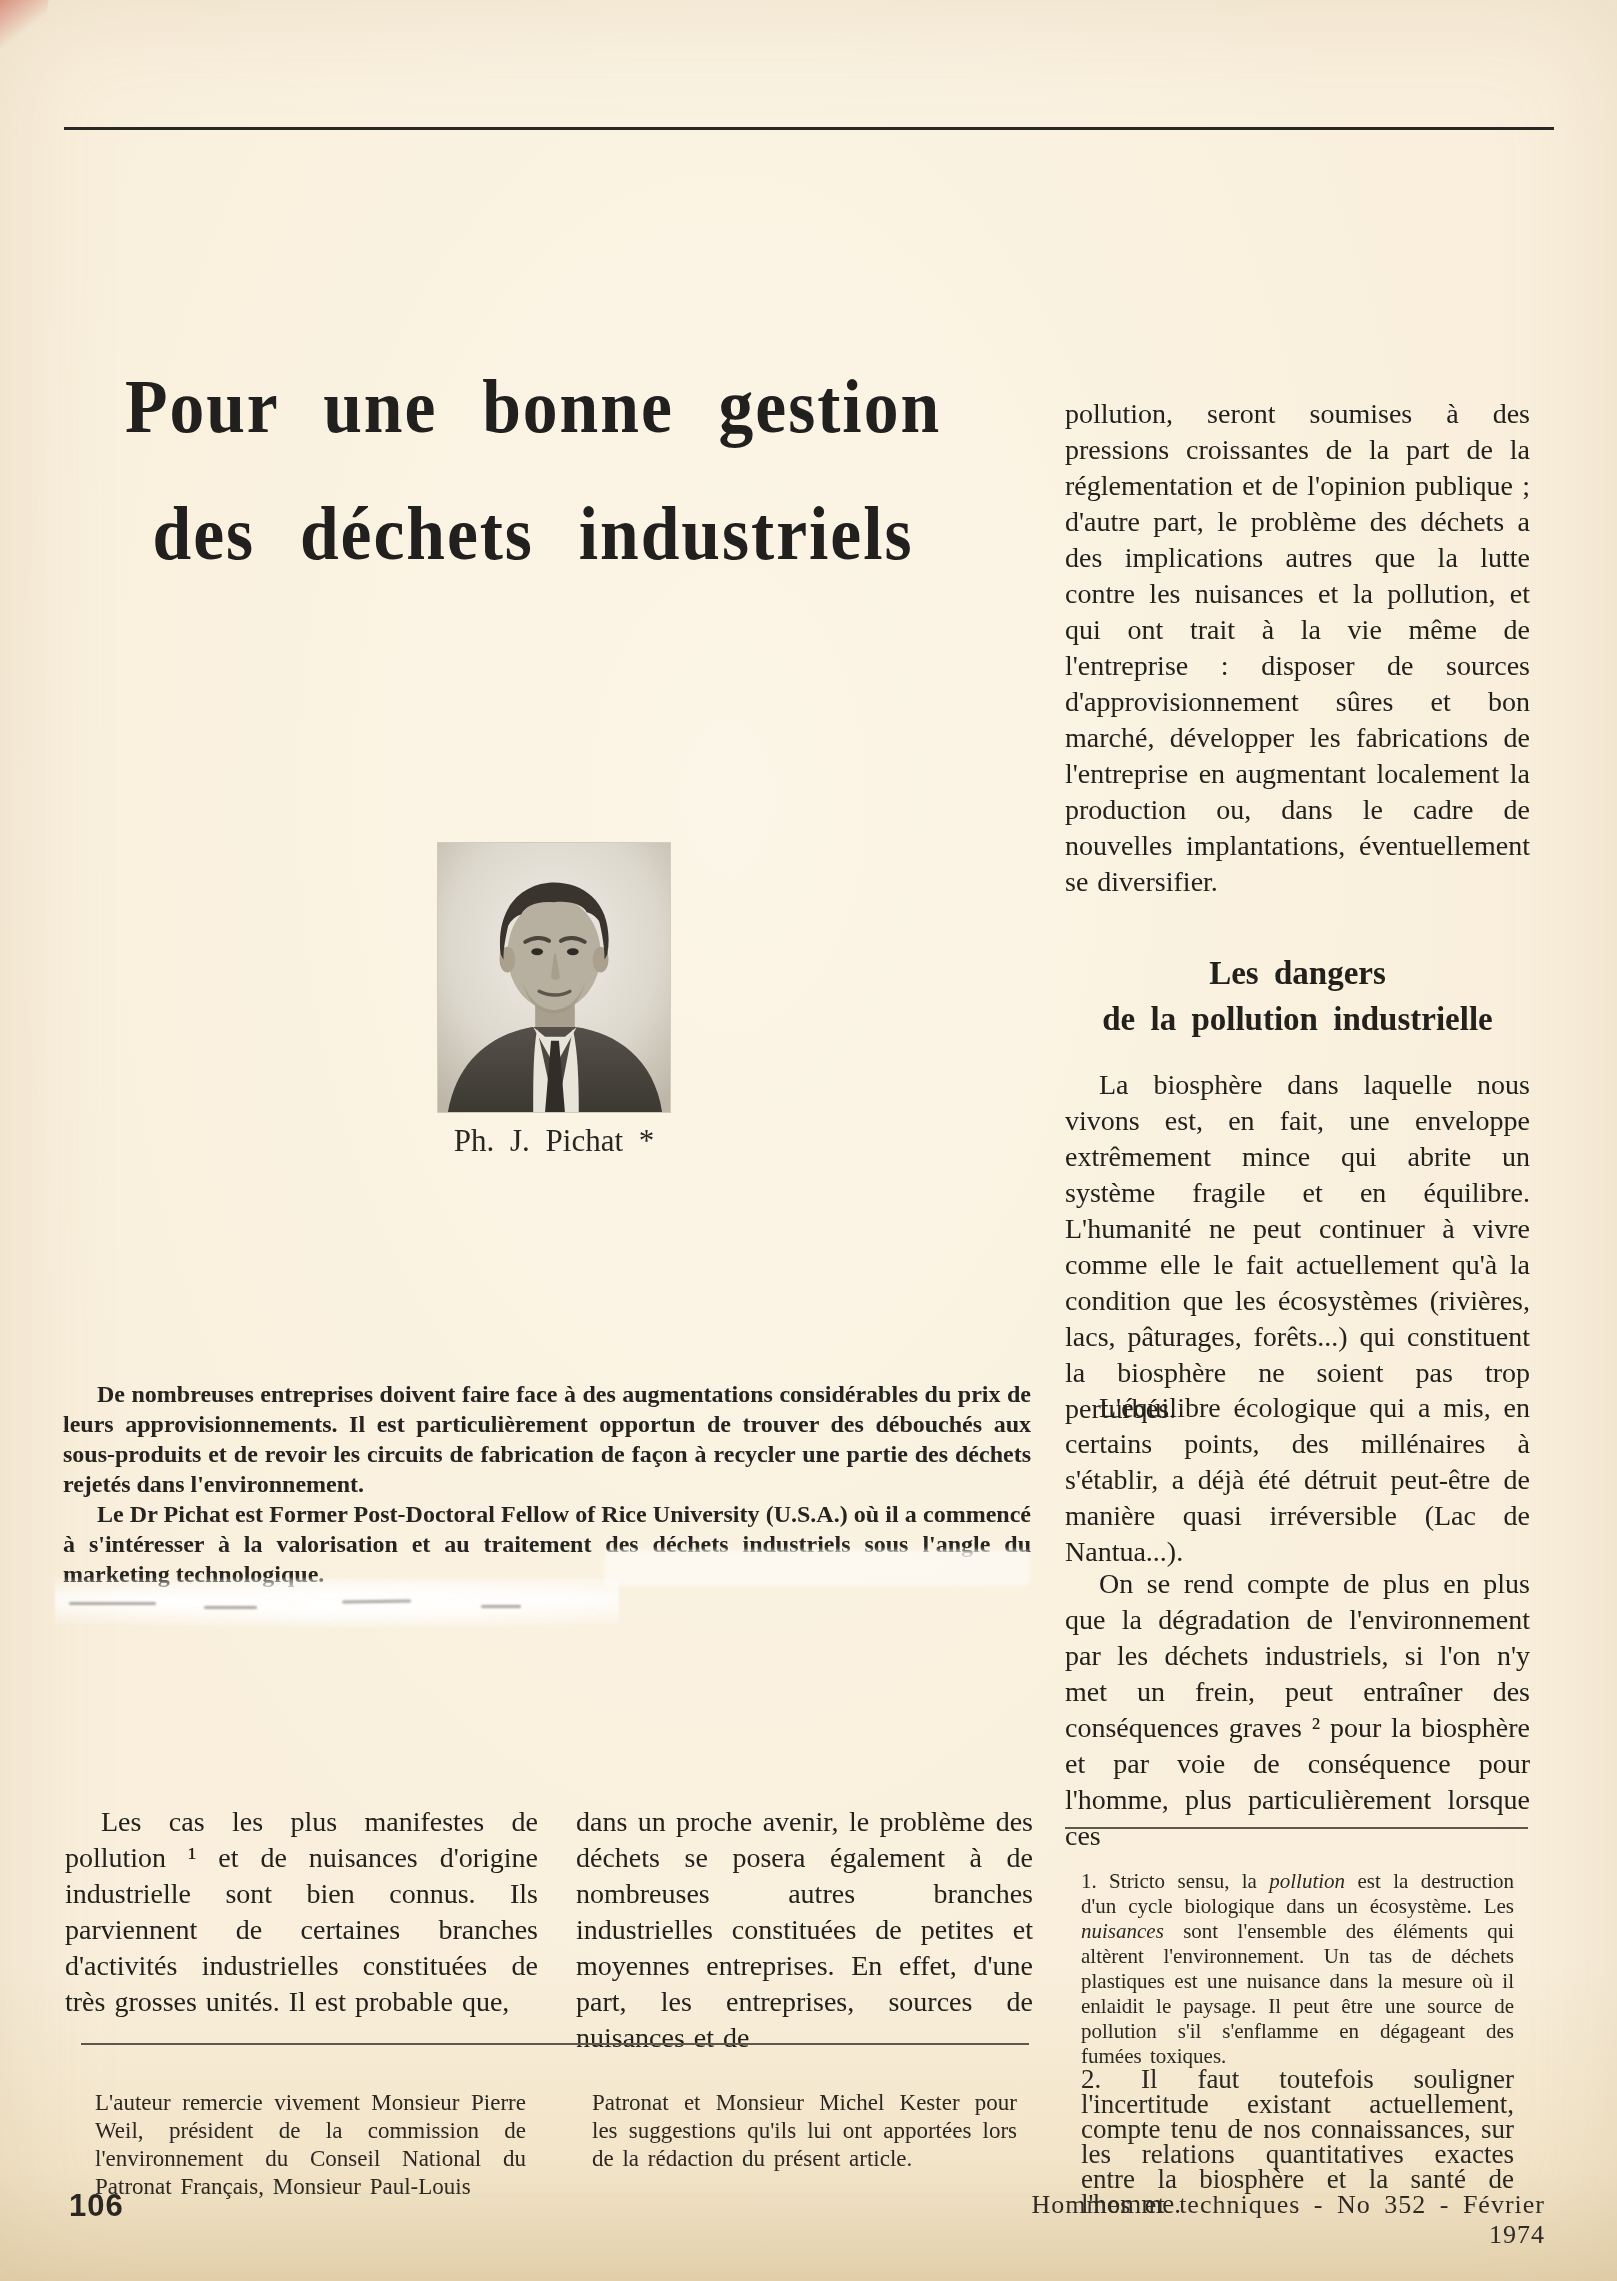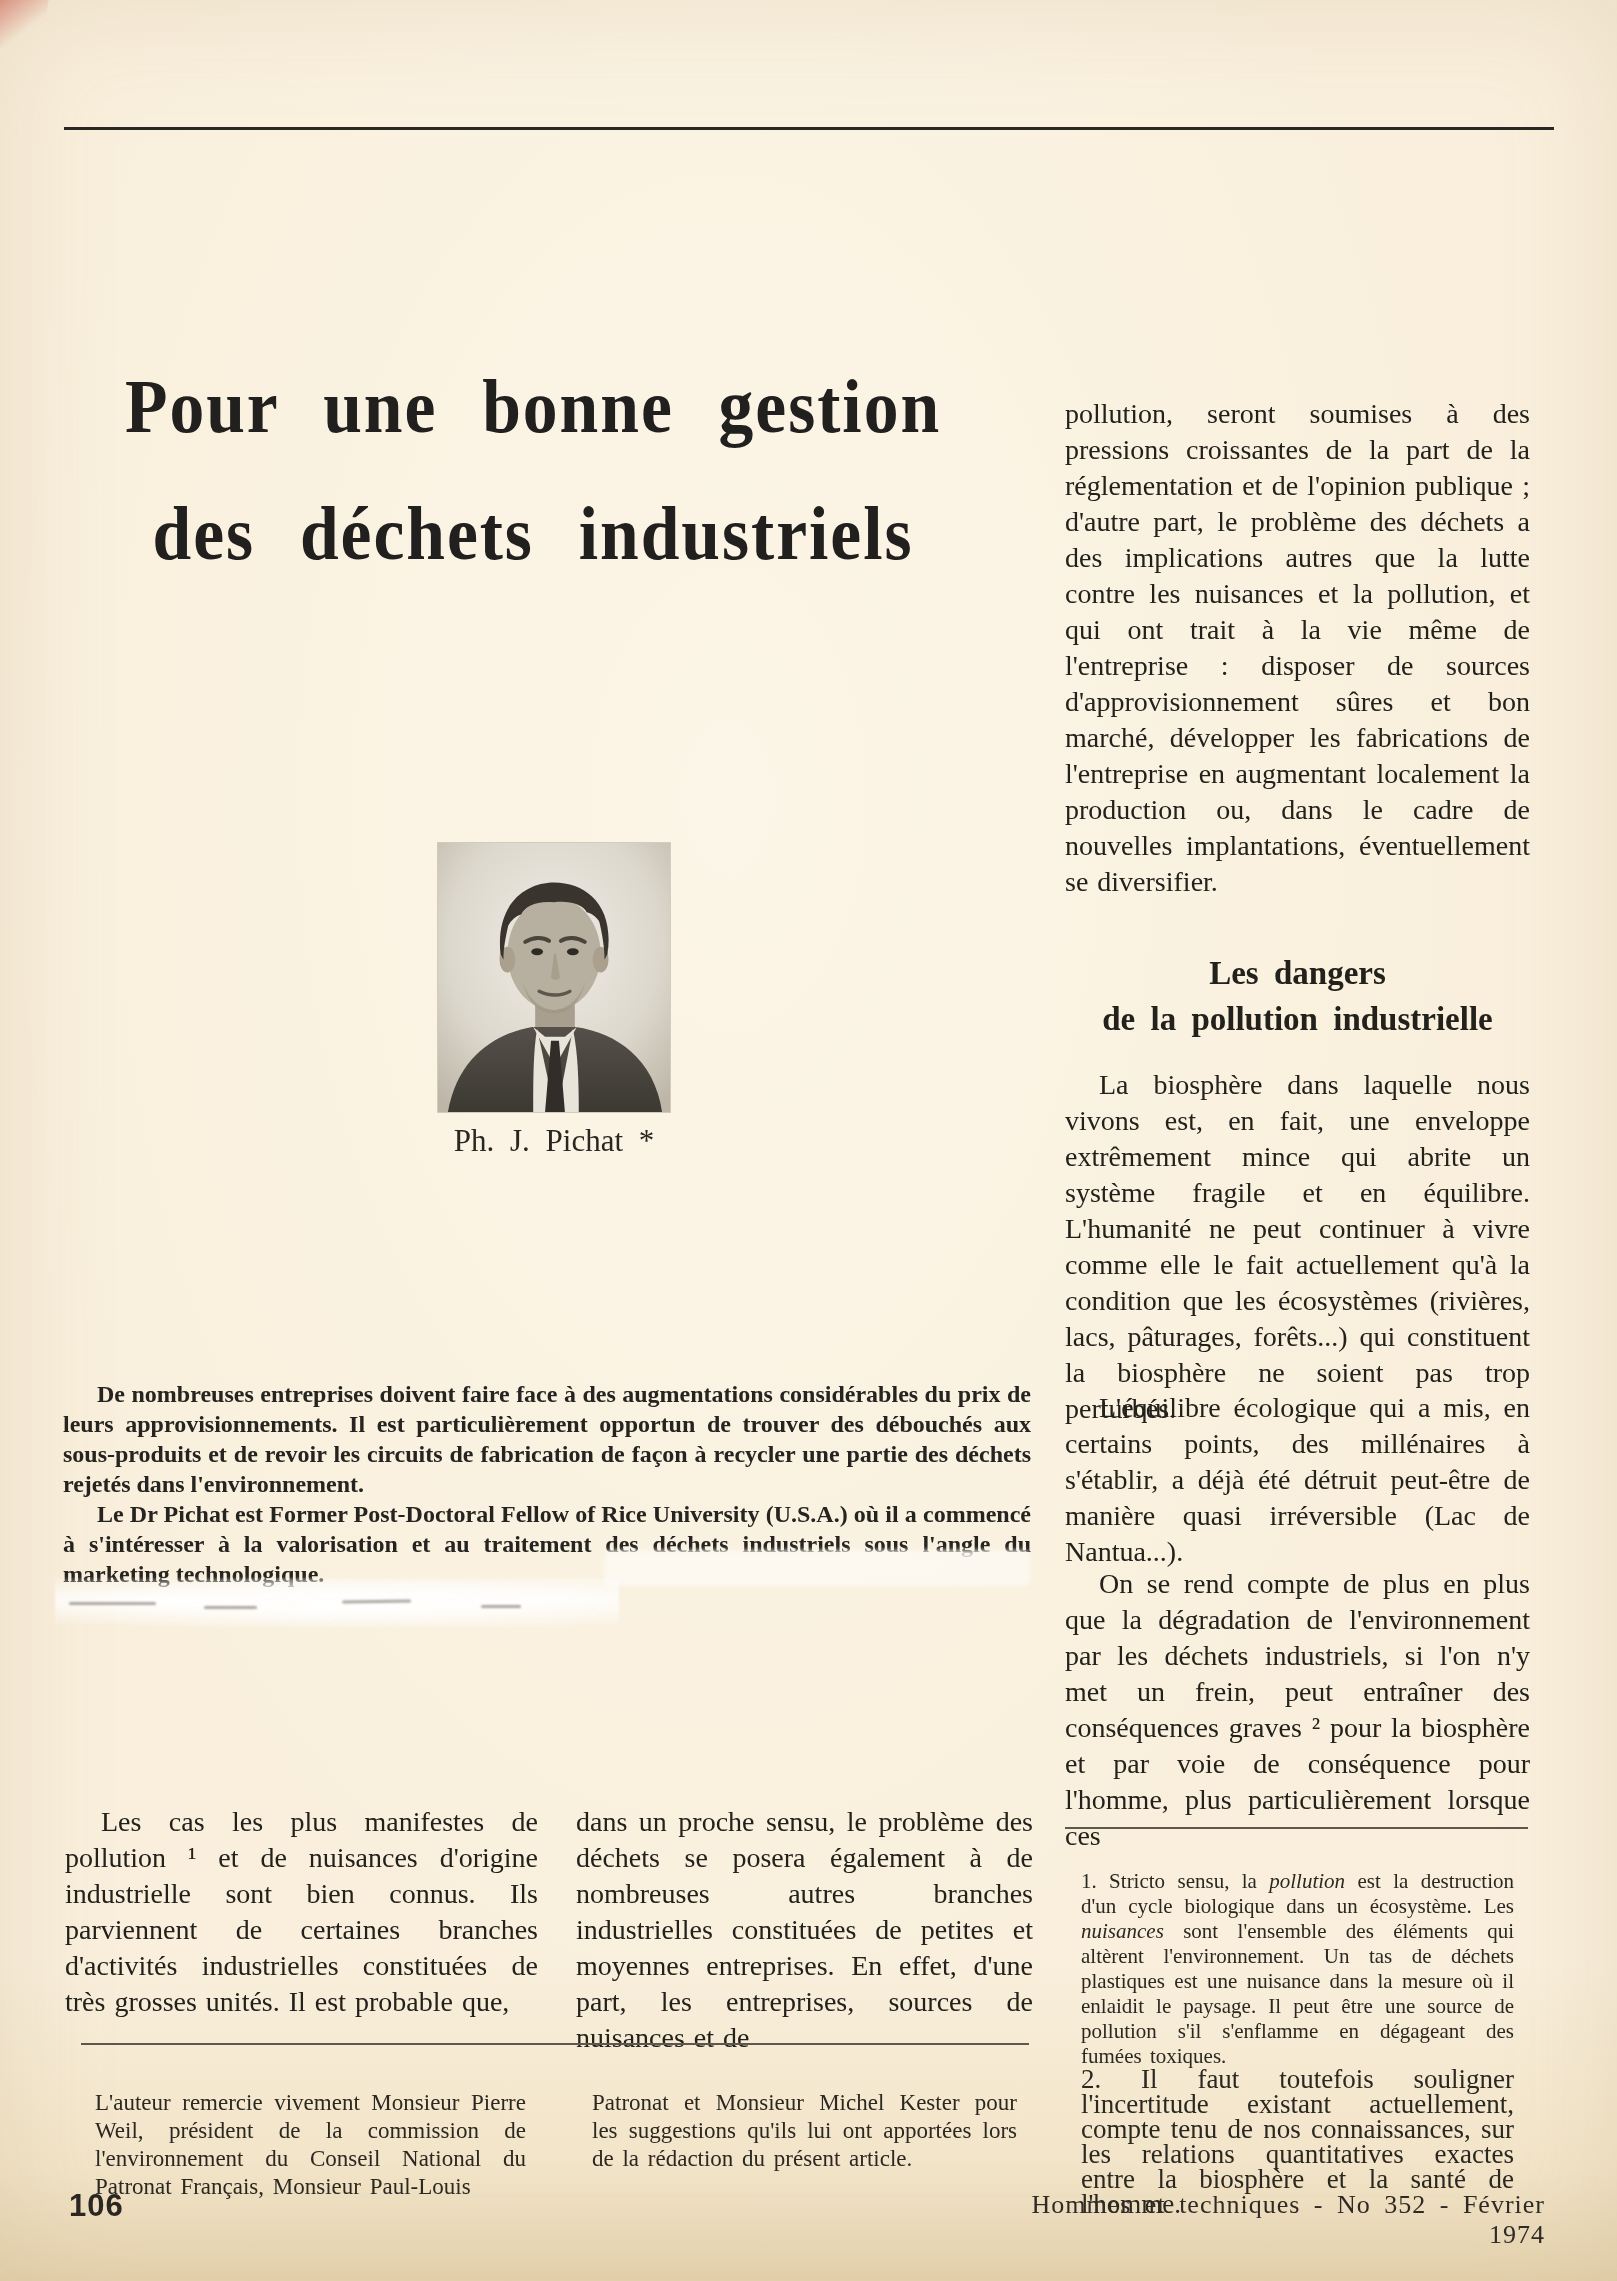--- a/index.html
+++ b/index.html
@@ -180,21 +180,21 @@
       <i class="d2"></i>
       <i class="d3"></i>
       <i class="d4"></i>
   </div>
 
   <div class="body-col col-left">
     <p>Les cas les plus manifestes de pollution ¹ et de nuisances d'origine industrielle sont bien connus. Ils parviennent de certaines branches d'activités industrielles constituées de très grosses unités. Il est probable que,</p>
   </div>
 
   <div class="body-col col-mid">
-    <p>dans un proche sensu, le problème des déchets se posera également à de nombreuses autres branches industrielles constituées de petites et moyennes entreprises. En effet, d'une part, les entreprises, sources de nuisances et de</p>
+    <p>dans un proche avenir, le problème des déchets se posera également à de nombreuses autres branches industrielles constituées de petites et moyennes entreprises. En effet, d'une part, les entreprises, sources de nuisances et de</p>
   </div>
 
   <div class="body-col col-right-a">
     <p>pollution, seront soumises à des pressions croissantes de la part de la réglementation et de l'opinion publique ; d'autre part, le problème des déchets a des implications autres que la lutte contre les nuisances et la pollution, et qui ont trait à la vie même de l'entreprise : disposer de sources d'approvisionnement sûres et bon marché, développer les fabrications de l'entreprise en augmentant localement la production ou, dans le cadre de nouvelles implantations, éventuellement se diversifier.</p>
   </div>
 
   <h2 class="section-heading">
     <span>Les dangers</span><br>
     <span>de la pollution industrielle</span>
   </h2>

